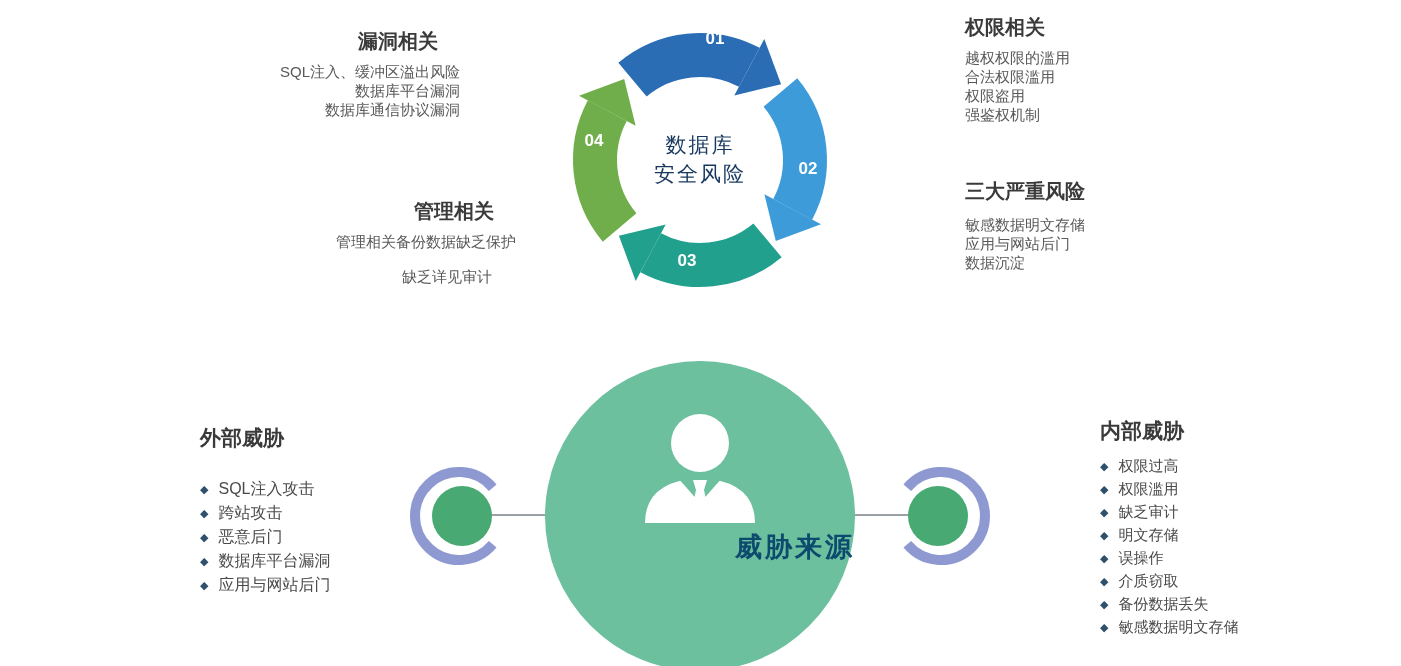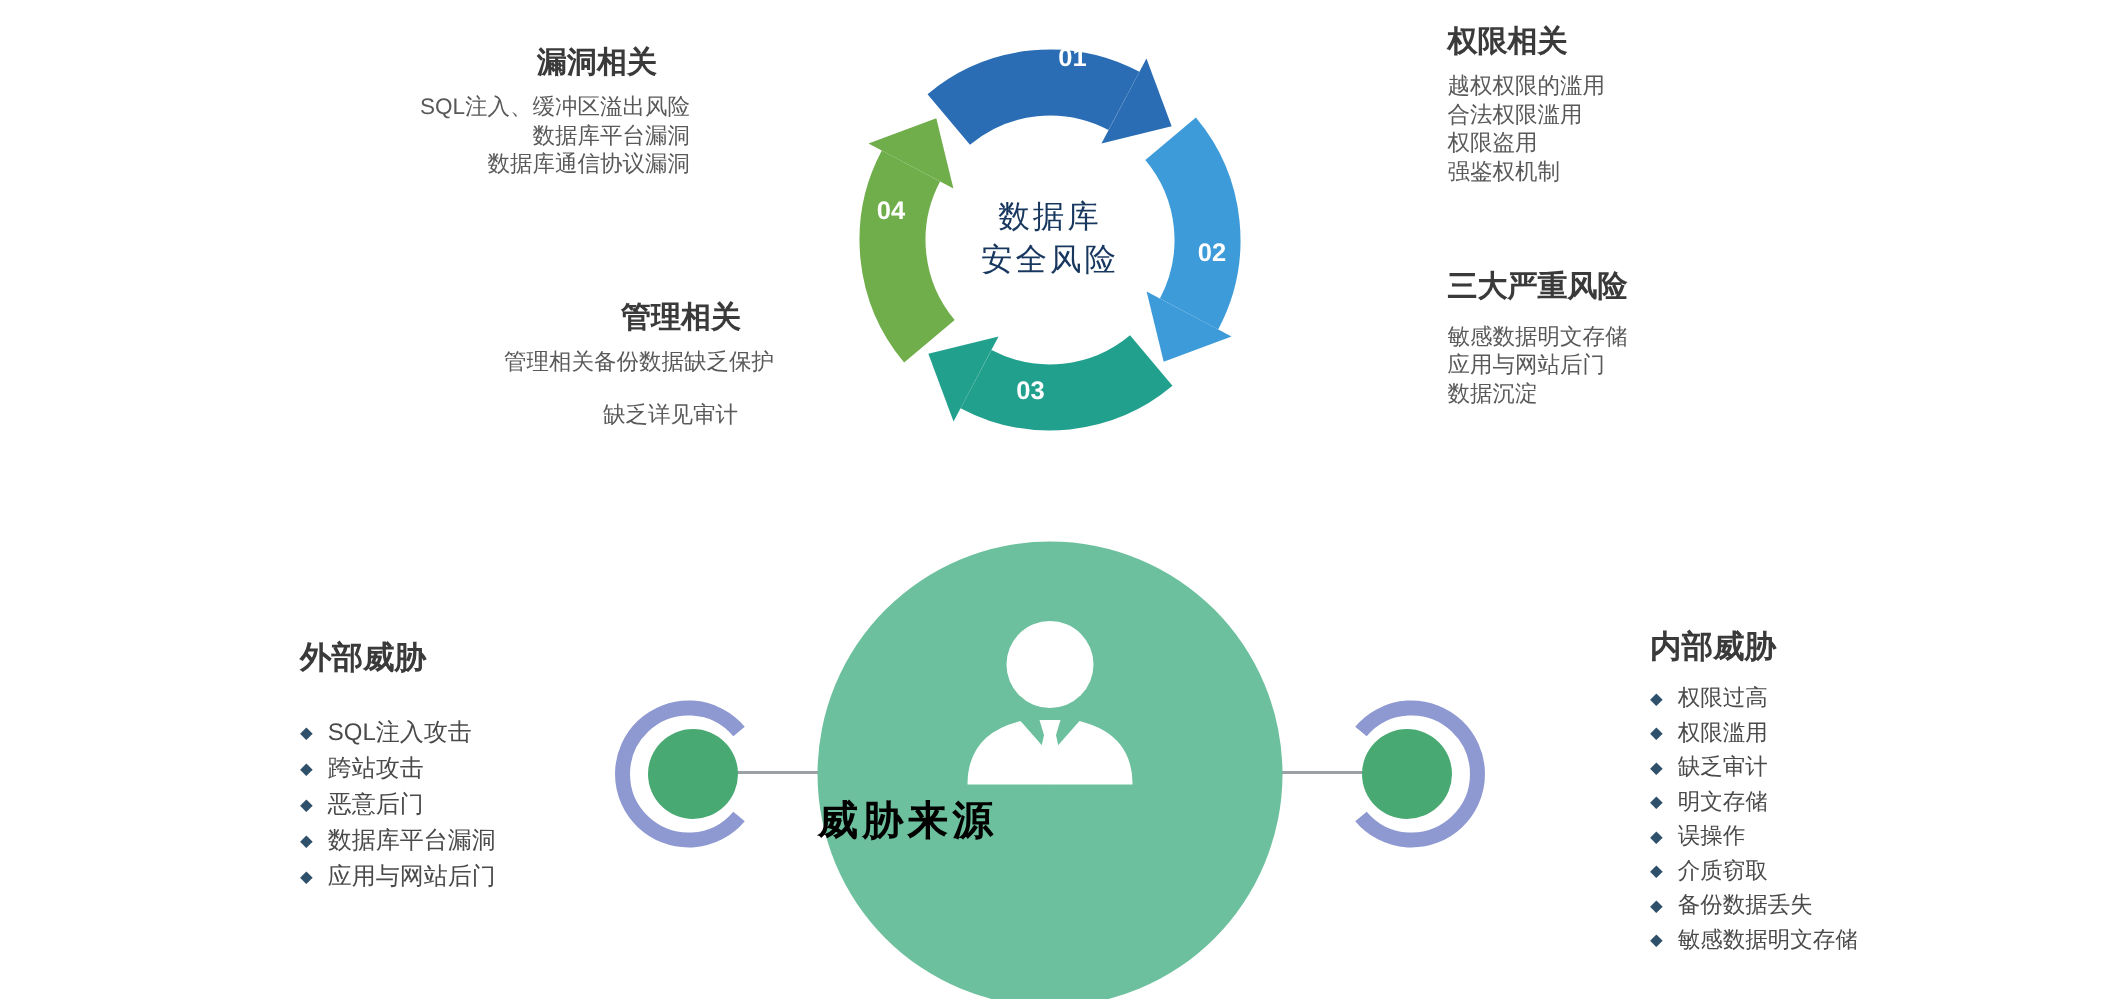--- a/index.html
+++ b/index.html
@@ -30,22 +30,22 @@
   .co-sum h3{margin:0;line-height:26px;}
   .co-sum .lines{margin-top:11px;}
 
   
   .big-circle{
     left:545px;top:361px;width:310px;height:310px;border-radius:50%;
     background:#6cc09d;
   }
   .big-circle svg{position:absolute;left:0;top:0;}
   .big-label{
-    position:absolute;left:0;top:168px;width:100%;text-align:left;
-    color:#000000;font-weight:bold;font-size:27px;letter-spacing:3px;
+    position:absolute;left:0;top:168px;width:100%;text-align:right;
+    color:#0c4a6e;font-weight:bold;font-size:27px;letter-spacing:3px;
   }
   .conn{height:2px;background:#9aa0a6;top:514px;}
   .conn-l{left:468px;width:95px;}
   .conn-r{left:838px;width:100px;}
   .ornament{width:110px;height:110px;top:461px;}
   .orn-l{left:404px;}
   .orn-r{left:886px;}
 
   
   .tlist h3{margin:0;font-size:21px;color:#3a3a3a;}

